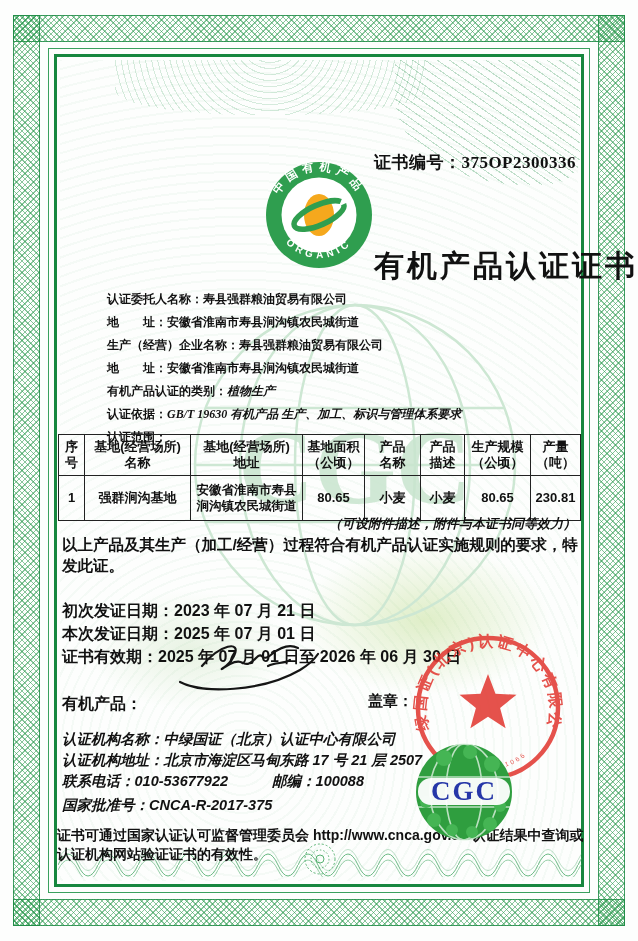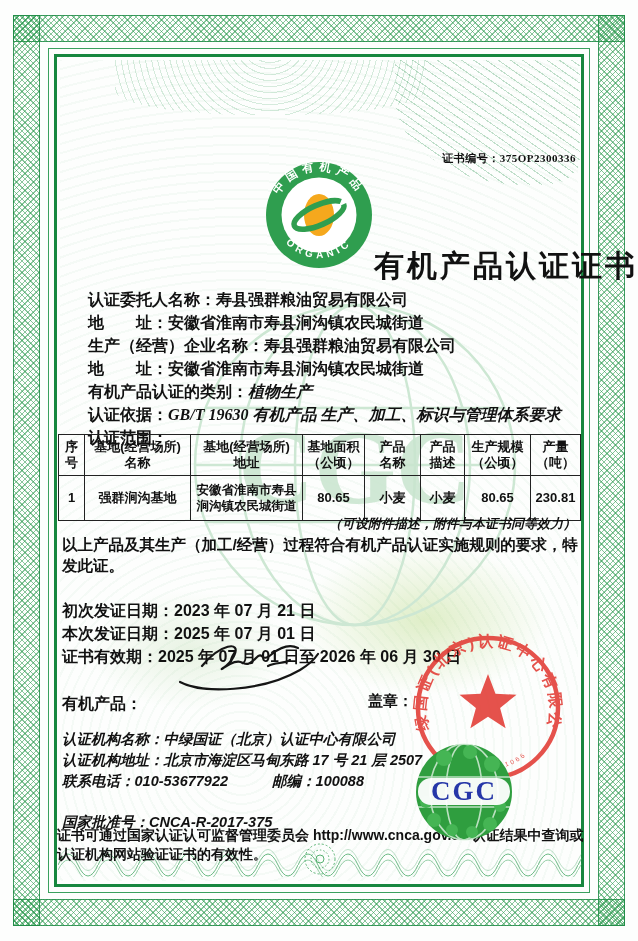--- a/index.html
+++ b/index.html
@@ -25,45 +25,45 @@
     background:repeating-radial-gradient(circle at 50% -40%, rgba(110,185,135,.28) 0 1px, transparent 1px 6px);pointer-events:none;}
   .hatch-topright{position:absolute;top:60px;right:58px;width:185px;height:125px;border-radius:0 0 20% 70%;
     background:repeating-linear-gradient(35deg, rgba(50,150,85,.30) 0 1px, transparent 1px 7px);pointer-events:none;}
   .blob{position:absolute;pointer-events:none;}
   .blob1{left:300px;top:545px;width:250px;height:150px;background:radial-gradient(closest-side, rgba(178,214,120,.40), rgba(178,214,120,0));}
   .blob2{left:90px;top:590px;width:200px;height:120px;background:radial-gradient(closest-side, rgba(170,210,150,.25), rgba(170,210,150,0));}
   .watermark-globe{position:absolute;left:165px;top:275px;pointer-events:none;}
   .guilloche-bottom{position:absolute;left:58px;bottom:64px;pointer-events:none;}
 
   
-  .cert-no{position:absolute;top:151px;right:62px;font-family:"Liberation Serif",serif;font-size:11px;font-weight:bold;letter-spacing:.5px;}
+  .cert-no{position:absolute;top:151px;right:62px;font-family:"Liberation Serif",serif;font-size:17px;font-weight:bold;letter-spacing:.5px;}
   .logo{position:absolute;top:161px;left:50%;transform:translateX(-50%);}
   .title{position:absolute;top:246px;left:0;width:100%;text-align:right;font-size:30px;font-weight:bold;letter-spacing:3px;}
 
   .fields{position:absolute;top:288px;left:88px;right:58px;}
-  .frow{line-height:23px;font-size:16px;font-weight:700;white-space:nowrap;}
+  .frow{line-height:23px;font-size:12px;font-weight:700;white-space:nowrap;margin-left:19px;}
   .kai{font-family:"Liberation Serif",serif;font-style:italic;font-weight:600;text-align:right;}
 
   table.tbl{position:absolute;top:434px;left:58px;width:522px;border-collapse:collapse;table-layout:fixed;}
   .tbl th,.tbl td{border:1.5px solid #222;text-align:center;vertical-align:middle;padding:2px 1px;
     font-size:13px;line-height:16px;white-space:pre-line;background:transparent;}
   .tbl th{font-weight:700;height:36px;}
   .tbl td{font-weight:600;height:40px;}
 
   .note-attach{position:absolute;top:515px;right:62px;font-size:13px;font-family:"Liberation Serif",serif;font-style:italic;font-weight:700;}
   .declare{position:absolute;top:535px;left:62px;right:56px;font-size:15.5px;font-weight:700;}
   .remark{position:absolute;top:557px;left:57px;right:54px;font-size:14px;font-weight:600;line-height:18px;white-space:pre-line;}
 
   .dates{position:absolute;top:599px;left:62px;font-size:16px;font-weight:700;line-height:23px;}
   .sign-label{position:absolute;top:694px;left:62px;font-size:16px;font-weight:700;}
   .stamp-label{position:absolute;top:692px;left:368px;font-size:15px;font-weight:700;}
   .signature{position:absolute;top:636px;left:172px;}
 
   .org{position:absolute;top:729px;left:62px;font-size:14.5px;font-weight:700;line-height:21px;font-style:italic;}
-  .org .approval{margin-top:20px;}
+  .org .approval{margin-top:3px;}
   .postcode{margin-left:40px;}
 
   .footer{position:absolute;top:826px;left:57px;right:54px;font-size:14px;font-weight:700;line-height:19px;white-space:pre-line;}
 
   .seal{position:absolute;left:408px;top:628px;pointer-events:none;}
   .cgc{position:absolute;left:410px;top:738px;pointer-events:none;}
 </style>
 </head>
 <body>
 

